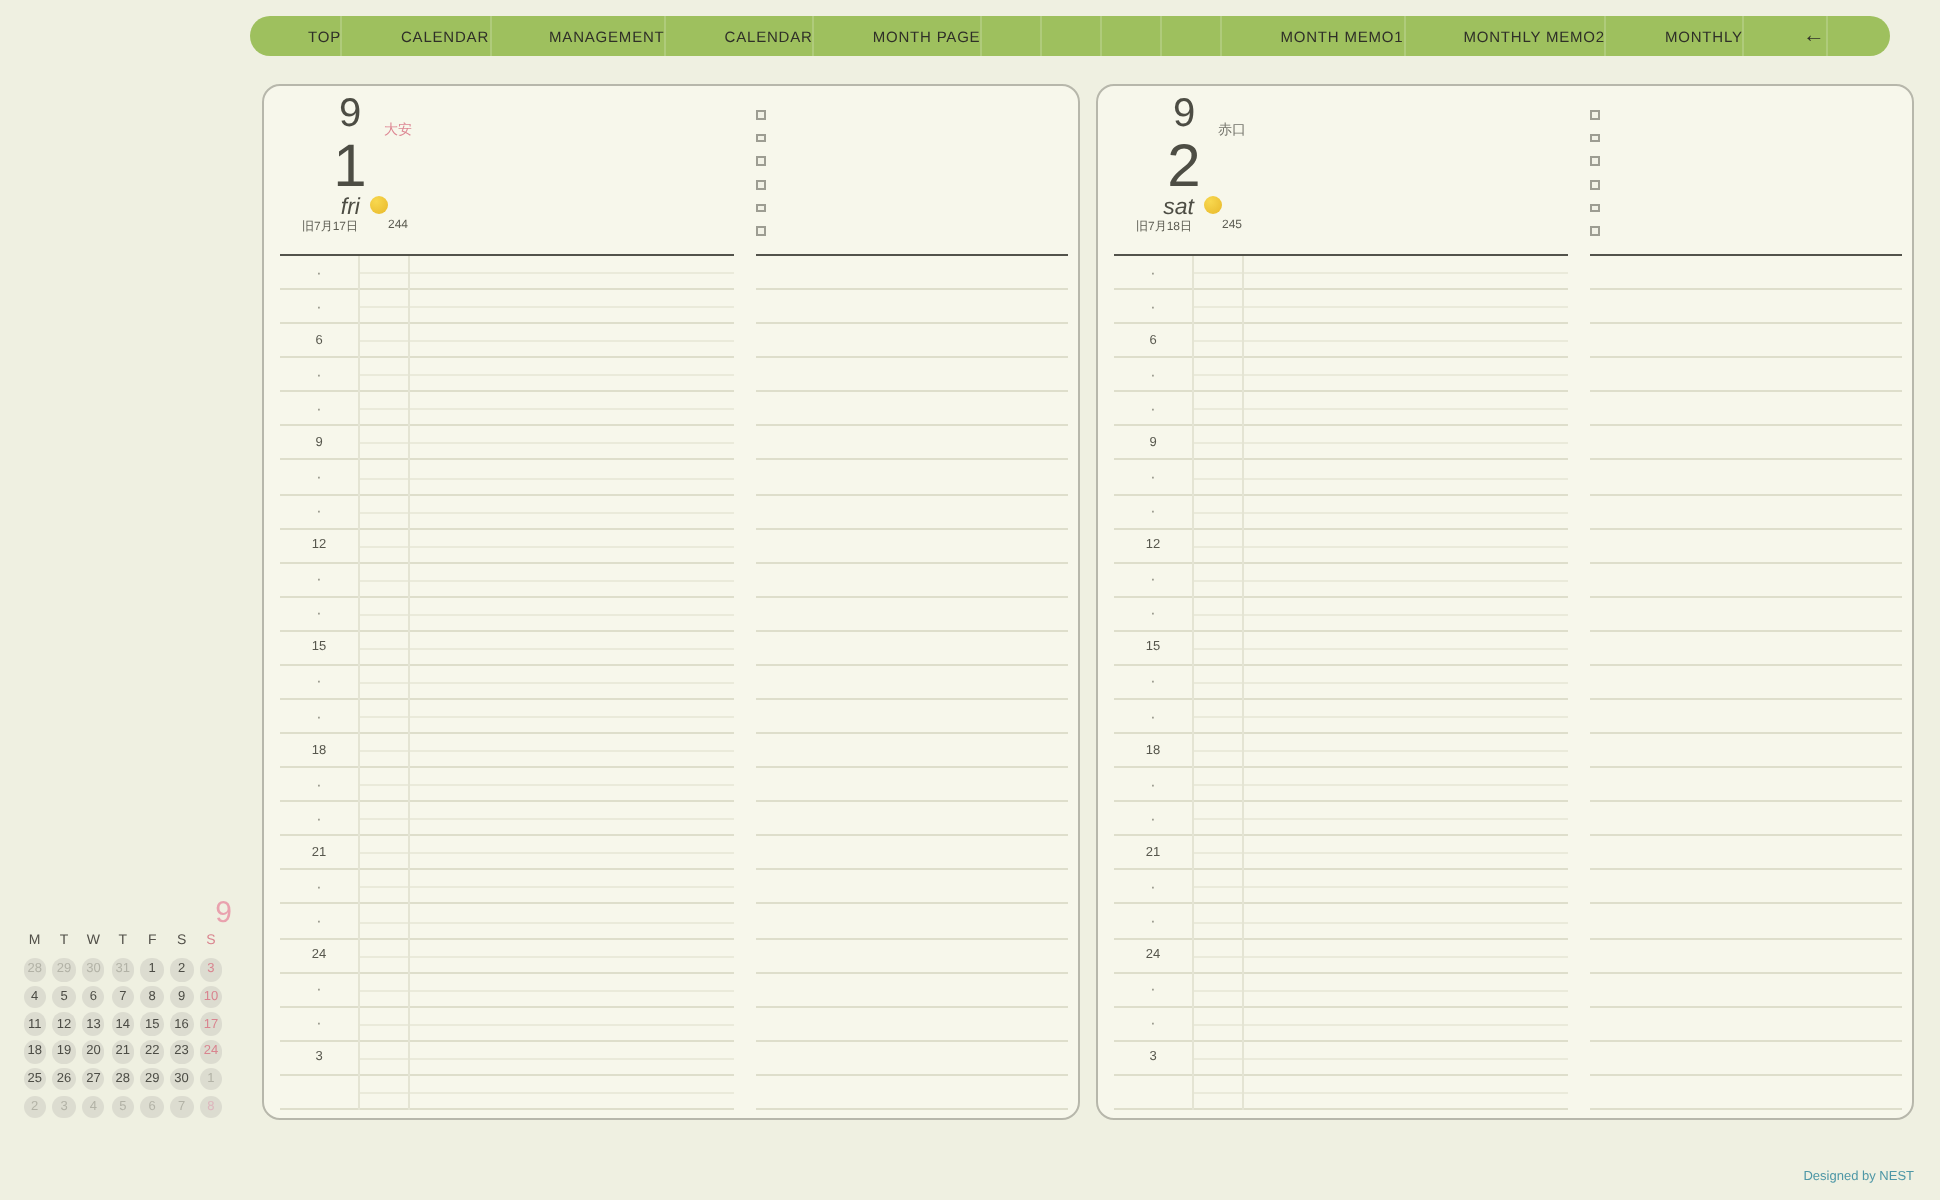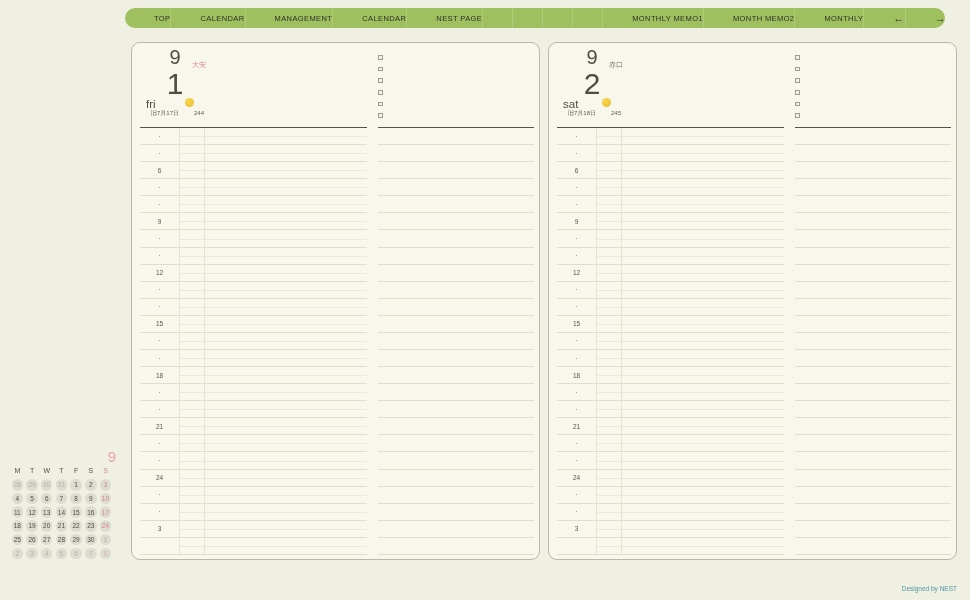--- a/index.html
+++ b/index.html
@@ -29,21 +29,21 @@
     position:absolute; top:42px; width:409px; height:518px;
     background:#f7f7eb; border:1px solid #b7b7ab; border-radius:9px;
   }
   .page-left  { left:131px; }
   .page-right { left:548px; }
 
   .date-block { position:absolute; left:0; top:0; width:240px; height:84px; color:#4d4d44; }
   .db-month   { position:absolute; left:28px; top:3px;  width:30px; text-align:center; font-size:20px; line-height:22px; }
   .db-rokuyo  { position:absolute; left:60px; top:17px; font-size:7px; }
   .db-day     { position:absolute; left:23px; top:25px; width:40px; text-align:center; font-size:30px; line-height:32px; }
-  .db-weekday { position:absolute; left:14px; top:55px; width:34px; text-align:left; font-size:11.5px; }
+  .db-weekday { position:absolute; left:14px; top:55px; width:34px; text-align:right; font-size:11.5px;font-style:italic; }
   .db-moon    { position:absolute; left:53px; top:55px; width:9px; height:9px; border-radius:50%;
                 background:radial-gradient(circle at 35% 30%, #f8d84f, #e8b82a); }
   .db-lunar   { position:absolute; left:19px; top:66px; font-size:6px; color:#5c5c52; }
   .db-doy     { position:absolute; left:62px; top:67px; font-size:6px; color:#5c5c52; }
 
   .checkbox-col { position:absolute; left:246px; top:12px; width:10px; }
   .checkbox { width:4.5px; height:4.5px; border:1px solid #9d9d92; background:#f2f2e6; margin-bottom:7.2px; cursor:pointer; }
 
   .sep { position:absolute; top:84px; height:1px; background:#53534b; }
   .sep-grid  { left:8px;  width:227px; }
@@ -95,31 +95,31 @@
       <div class="nav-cell">
         <span>CALENDAR</span>
       </div>
       <div class="nav-cell">
         <span>MANAGEMENT</span>
       </div>
       <div class="nav-cell">
         <span>CALENDAR</span>
       </div>
       <div class="nav-cell">
-        <span>NEST PAGE</span>
+        <span>MONTH PAGE</span>
       </div>
       <div class="nav-cell"></div>
       <div class="nav-cell"></div>
       <div class="nav-cell"></div>
       <div class="nav-cell"></div>
       <div class="nav-cell">
-        <span>MONTHLY MEMO1</span>
-      </div>
-      <div class="nav-cell">
-        <span>MONTH MEMO2</span>
+        <span>MONTH MEMO1</span>
+      </div>
+      <div class="nav-cell">
+        <span>MONTHLY MEMO2</span>
       </div>
       <div class="nav-cell">
         <span>MONTHLY</span>
       </div>
       <div class="nav-cell">
         <span class="arrow">←</span>
       </div>
       <div class="nav-cell">
         <span class="arrow">→</span>
       </div>

